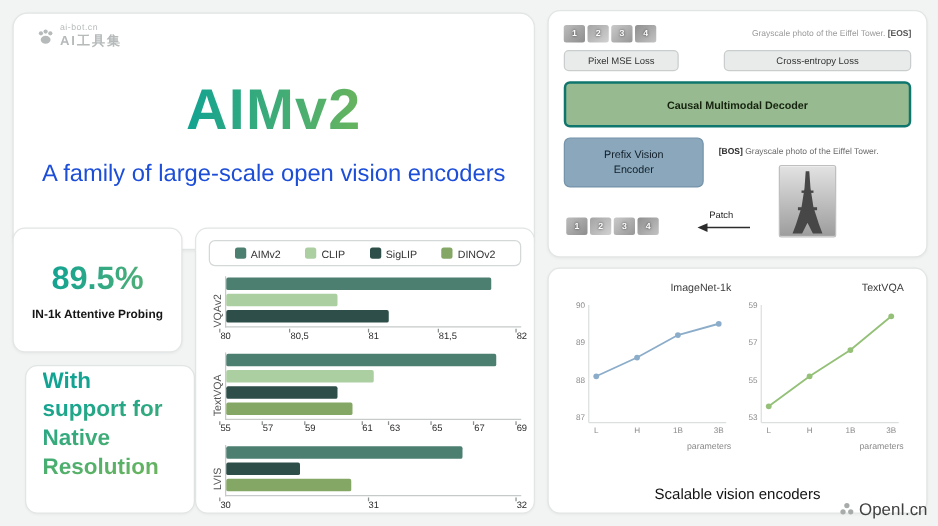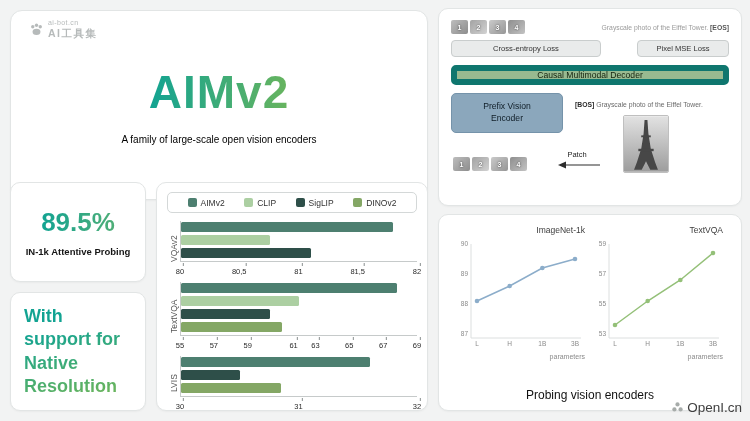--- a/index.html
+++ b/index.html
@@ -4,58 +4,58 @@
 <style>
   *{box-sizing:border-box;margin:0;padding:0}
   html,body{width:750px;height:421px}
   body{font-family:"Liberation Sans",sans-serif;background:#eceeee}
   .stage{position:relative;width:750px;height:421px;background:#f2f3f3;overflow:hidden}
   .card{position:absolute;background:#fff;border:1px solid #e2e5e5;border-radius:12px;box-shadow:0 1px 2px rgba(0,0,0,.04)}
 
   
   .hero{left:10px;top:10px;width:418px;height:190px;display:flex;flex-direction:column;align-items:center;justify-content:center;gap:15px}
   .hero-title{font-size:46px;font-weight:800;letter-spacing:1px;background:linear-gradient(90deg,#12a392,#68b45e);-webkit-background-clip:text;background-clip:text;color:transparent}
-  .hero-sub{font-size:10px;color:#000000}
+  .hero-sub{font-size:19px;color:#1d4ed8}
   .wm-top{position:absolute;left:18px;top:8px;display:flex;align-items:center;gap:4px;color:#b6baba}
   .wm-lines{display:flex;flex-direction:column;line-height:1.15}
   .wm1{font-size:7px;letter-spacing:.4px}
   .wm2{font-size:10.5px;font-weight:700;letter-spacing:1.5px}
 
   
   .stat{left:10px;top:182px;width:136px;height:100px;border-radius:10px;display:flex;flex-direction:column;align-items:center;justify-content:center;gap:8px}
   .stat-value{font-size:26px;font-weight:800;background:linear-gradient(90deg,#12a392,#4fae77);-webkit-background-clip:text;background-clip:text;color:transparent}
   .stat-label{font-size:9.5px;font-weight:600;color:#161616}
-  .native{left:10px;top:292px;width:136px;height:119px;border-radius:10px;display:flex;align-items:center;padding-left:13px}
+  .native{left:20px;top:292px;width:136px;height:119px;border-radius:10px;display:flex;align-items:flex-start;padding-left:13px}
   .native-text{width:106px;font-size:18px;font-weight:700;line-height:1.28;background:linear-gradient(165deg,#12a392 25%,#68b45e 90%);-webkit-background-clip:text;background-clip:text;color:transparent}
 
   
   .bars{left:156px;top:182px;width:272px;height:229px;border-radius:10px;padding:9px 10px}
   .legend{height:21px;border:1px solid #d4d8d8;border-radius:5px;display:flex;align-items:center;justify-content:space-evenly;margin-bottom:8px}
   .legend-item{display:flex;align-items:center;gap:4px;font-size:8.5px;color:#333}
   .swatch{width:9px;height:9px;border-radius:2px;display:inline-block}
   .bar-group{display:flex;margin-bottom:6px}
   .group-label{width:13px;display:flex;align-items:center;justify-content:center;font-size:8.5px;color:#555;writing-mode:vertical-rl;transform:rotate(180deg)}
   .group-plot{flex:1;min-width:0}
   .bars-area{display:flex;flex-direction:column;gap:3px;border-left:1px solid #c6caca;border-bottom:1px solid #c6caca;padding:1px 0 3px 0}
   .hbar{height:10px;border-radius:1.5px}
   .ticks{position:relative;height:13px;margin-top:1px}
-  .tick{position:absolute;top:0;transform:translateX(-50%);display:flex;flex-direction:column;align-items:flex-end}
+  .tick{position:absolute;top:0;transform:translateX(-50%);display:flex;align-items:flex-start}
   .tick-mark{width:1px;height:3px;background:#8a9090}
   .tick-label{font-size:7.5px;color:#2a2a2a;margin-top:1px;white-space:nowrap}
 
   
   .diagram{left:438px;top:8px;width:304px;height:198px;border-radius:10px;padding:10px 12px}
   .diag-row1{display:flex;justify-content:space-between;align-items:center;height:16px}
   .target-text{font-size:6.8px;color:#9a9a9a}
   .target-text b{color:#565656}
   .diag-row2{display:flex;justify-content:space-between;margin-top:5px}
   .loss-box{background:#e9ebeb;border:1px solid #c9cdcd;border-radius:4px;font-size:7.6px;color:#333;padding:3px 4px;text-align:center}
   .loss-box.pixel{width:92px}
   .loss-box.ce{width:150px}
-  .decoder{margin-top:8px;background:#98ba90;border:6px solid #0f766e;border-radius:5px;height:20px;display:flex;align-items:center;justify-content:center;font-size:8.6px;font-weight:400;color:#15230f}
+  .decoder{margin-top:8px;background:#98ba90;border:2px solid #0f766e;border-radius:5px;height:37px;display:flex;align-items:center;justify-content:center;font-size:8.6px;font-weight:700;color:#15230f}
   .diag-row4{position:relative;height:80px;margin-top:8px}
   .encoder{position:absolute;left:0;top:0;width:112px;height:40px;background:#8ba7bc;border:1px solid #7593aa;border-radius:5px;display:flex;flex-direction:column;align-items:center;justify-content:center;font-size:8.6px;font-weight:500;color:#0f1d27;line-height:1.35}
   .bos{position:absolute;left:124px;top:8px;font-size:6.8px;color:#6a6a6a;width:152px}
   .bos b{color:#2b2b2b}
   .patches{display:flex;gap:2px}
   .patches.bottom{position:absolute;left:2px;bottom:2px}
   .tile{width:17px;height:14px;border-radius:2px;position:relative;overflow:hidden}
   .tile:nth-child(4n+1){background:linear-gradient(135deg,#bdbdbd,#8d8d8d)}
   .tile:nth-child(4n+2){background:linear-gradient(135deg,#a3a3a3,#d2d2d2)}
   .tile:nth-child(4n+3){background:linear-gradient(135deg,#cacaca,#969696)}
@@ -244,22 +244,22 @@
           <div class="tile">
             <span class="tile-num">3</span>
           </div>
           <div class="tile">
             <span class="tile-num">4</span>
           </div>
         </div>
       <div class="target-text"><span>Grayscale photo of the Eiffel Tower. </span><b>[EOS]</b></div>
     </div>
     <div class="diag-row2">
+      <div class="loss-box pixel">Pixel MSE Loss</div>
       <div class="loss-box ce">Cross-entropy Loss</div>
-      <div class="loss-box pixel">Pixel MSE Loss</div>
     </div>
     <div class="decoder">Causal Multimodal Decoder</div>
     <div class="diag-row4">
       <div class="encoder">
         <span>Prefix Vision</span>
         <span>Encoder</span>
       </div>
       <div class="bos"><b>[BOS]</b><span> Grayscale photo of the Eiffel Tower.</span></div>
       <div class="patches bottom">
           <div class="tile">
@@ -337,21 +337,21 @@
               <text x="118" y="110" font-size="6.5" fill="#8a8a8a" text-anchor="middle" font-family="Liberation Sans, sans-serif">3B</text>
               <polyline fill="none" stroke="#94c078" stroke-width="1.5" points="20,88.99999999999999 52.666666666666664,64.99999999999996 85.33333333333333,43.99999999999998 118,17.000000000000018"></polyline>
               <circle cx="20" cy="88.99999999999999" r="2.3" fill="#94c078"></circle>
               <circle cx="52.666666666666664" cy="64.99999999999996" r="2.3" fill="#94c078"></circle>
               <circle cx="85.33333333333333" cy="43.99999999999998" r="2.3" fill="#94c078"></circle>
               <circle cx="118" cy="17.000000000000018" r="2.3" fill="#94c078"></circle>
             </svg></div>
         <div class="mini-xlabel">parameters</div>
       </div>
     </div>
-    <div class="scalable-caption">Probing vision encoders</div>
+    <div class="scalable-caption">Scalable vision encoders</div>
   </section>
 
   <div class="wm-bottom">
     <svg width="13" height="13" viewBox="0 0 16 16" fill="#a7acaa">
       <circle cx="8" cy="4.2" r="2.6"></circle>
         <circle cx="4.2" cy="10.4" r="2.6"></circle>
         <circle cx="11.8" cy="10.4" r="2.6"></circle>
     </svg>
     <span>OpenI.cn</span>
   </div>

